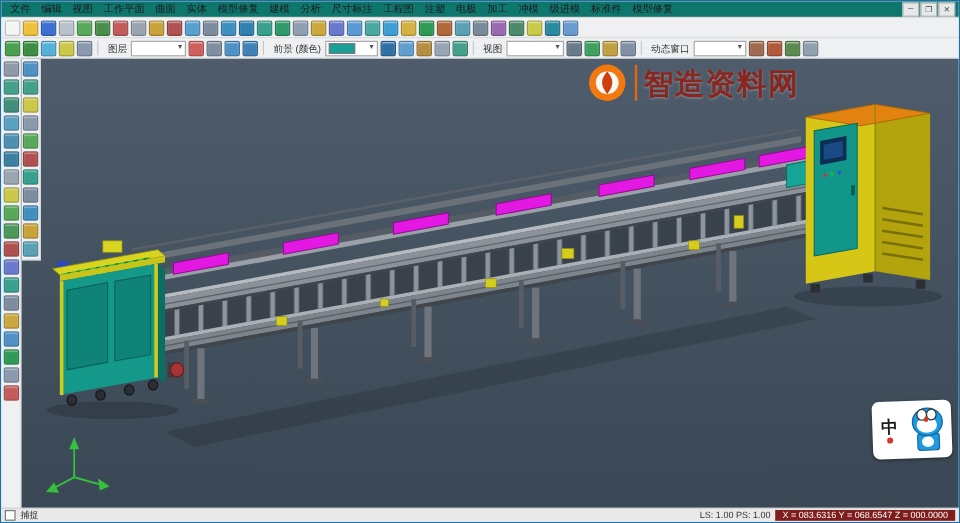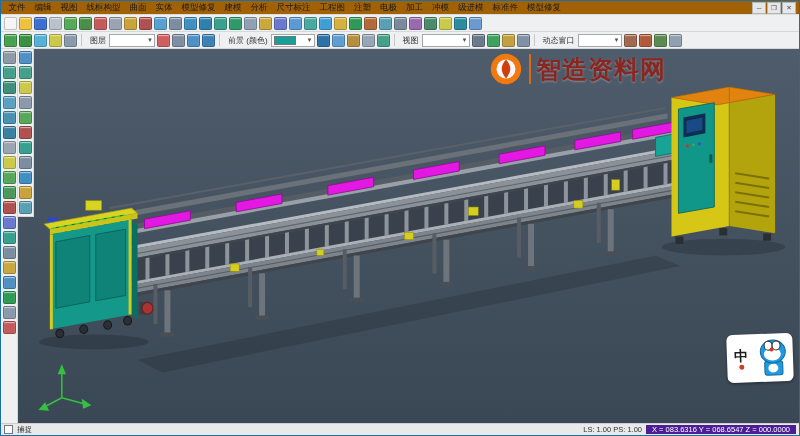--- a/index.html
+++ b/index.html
@@ -8,21 +8,21 @@
     border:1px solid #1b6fa8;box-sizing:border-box;}
   
   .titlebar{height:14px;flex:0 0 14px;background:linear-gradient(#35aee8,#1985c6);
     display:flex;align-items:center;color:#fff;padding:0 2px;gap:3px;}
   .app-icon{width:10px;height:10px;background:linear-gradient(135deg,#ffd23a 0 50%,#2aa4e0 50% 100%);
     border:1px solid rgba(255,255,255,.6);flex:0 0 auto;}
   .titlebar .title{flex:1;text-align:center;font-size:8.5px;white-space:nowrap;overflow:hidden;text-shadow:0 1px 1px rgba(0,0,0,.25);}
   .winbtn{width:17px;height:12px;display:flex;align-items:center;justify-content:center;font-size:7.5px;color:#fff;}
   .winbtn.close{background:#e81123;}
   
-  .menubar{height:13px;flex:0 0 13px;background:#a16207;border-bottom:1px solid #dcdcdc;
+  .menubar{height:13px;flex:0 0 13px;background:#0f766e;border-bottom:1px solid #dcdcdc;
     display:flex;align-items:center;padding:0 3px;}
   .menu-item{padding:0 4.5px;font-size:8.5px;color:#1a1a1a;white-space:nowrap;}
   .mdi-controls{margin-left:auto;display:flex;gap:1px;}
   .mdi-btn{width:12px;height:10px;border:1px solid #b4b6b8;background:#e5e7e9;font-size:6.5px;
     display:flex;align-items:center;justify-content:center;color:#444;}
   
   .toolbar{height:16px;flex:0 0 16px;background:#eef0f2;border-bottom:1px solid #d5d7d9;
     display:flex;align-items:center;padding:0 3px;gap:2px;overflow:hidden;}
   .ticon{width:11px;height:11px;border-radius:2px;background:var(--c,#b8c0c8);
     border:1px solid rgba(0,0,0,.22);box-shadow:inset 0 1px 1px rgba(255,255,255,.55);flex:0 0 auto;}
@@ -61,37 +61,37 @@
   .dora .eye.l{left:5px;} .dora .eye.r{left:13px;}
   .dora .nose{position:absolute;top:8px;left:11px;width:4px;height:4px;border-radius:50%;background:#d23b2a;}
   .dora .body{position:absolute;top:21px;left:5px;width:17px;height:13px;background:#1f9ae0;border-radius:3px;border:1px solid #11689c;}
   .dora .belly{position:absolute;top:24px;left:9px;width:10px;height:9px;border-radius:50%;background:#fff;}
   
   .statusbar{height:11px;flex:0 0 11px;background:#f1f1f1;border-top:1px solid #cfcfcf;
     display:flex;align-items:center;font-size:7.5px;color:#333;padding:0 3px;gap:4px;}
   .statusbar.bottom{background:#e9e9e9;}
   .status-right{margin-left:auto;display:flex;align-items:center;gap:4px;}
   .chip-layer{background:#101010;color:#fff;padding:0 5px;line-height:9px;font-size:7px;}
-  .chip-coords{background:#4c1d95;color:#fff;padding:0 6px;line-height:9px;font-size:7.5px;white-space:nowrap;}
+  .chip-coords{background:#7f1d1d;color:#fff;padding:0 6px;line-height:9px;font-size:7.5px;white-space:nowrap;}
   .swatch-sm{width:12px;height:7px;border:1px solid #888;background:#18a098;}
   .checkbox{width:7px;height:7px;border:1px solid #777;background:#fff;flex:0 0 auto;}
   .prompt{color:#555;}
 </style>
 </head>
 <body>
 
 <div class="window">
 
 
   <div class="menubar">
     <span style="display:flex">
         <span class="menu-item">文件</span>
         <span class="menu-item">编辑</span>
         <span class="menu-item">视图</span>
-        <span class="menu-item">线框构型</span>
+        <span class="menu-item">工作平面</span>
         <span class="menu-item">曲面</span>
         <span class="menu-item">实体</span>
         <span class="menu-item">模型修复</span>
         <span class="menu-item">建模</span>
         <span class="menu-item">分析</span>
         <span class="menu-item">尺寸标注</span>
         <span class="menu-item">工程图</span>
         <span class="menu-item">注塑</span>
         <span class="menu-item">电极</span>
         <span class="menu-item">加工</span>

